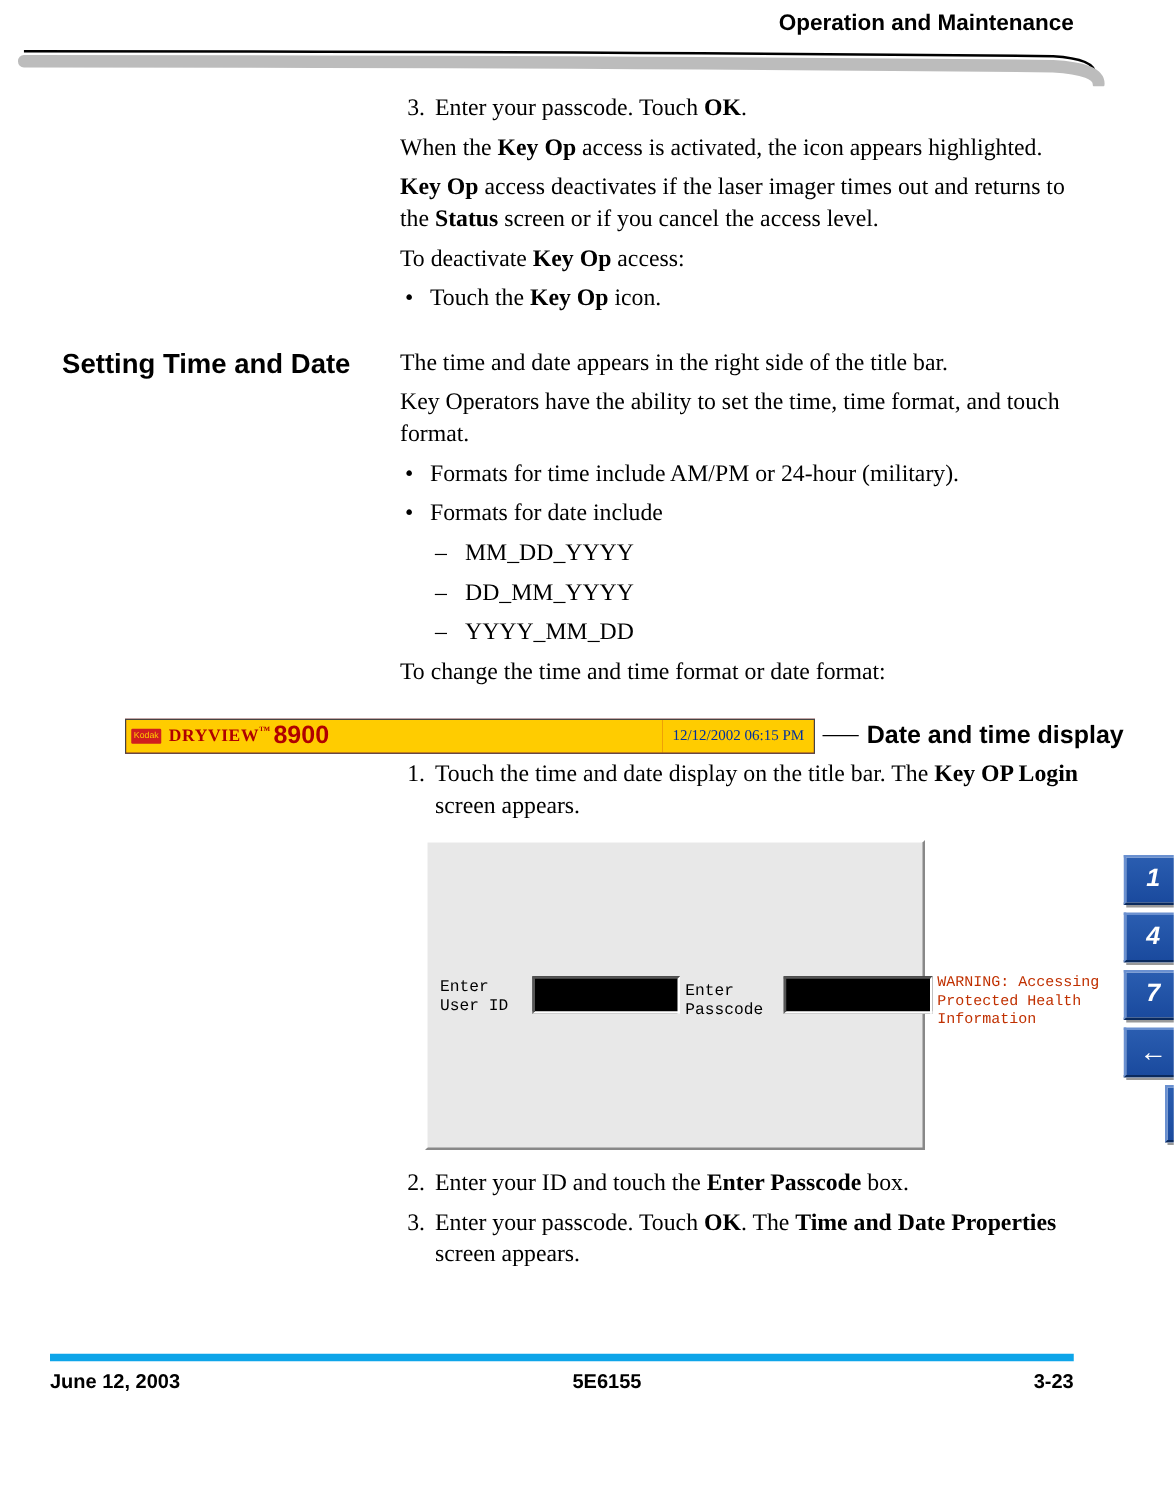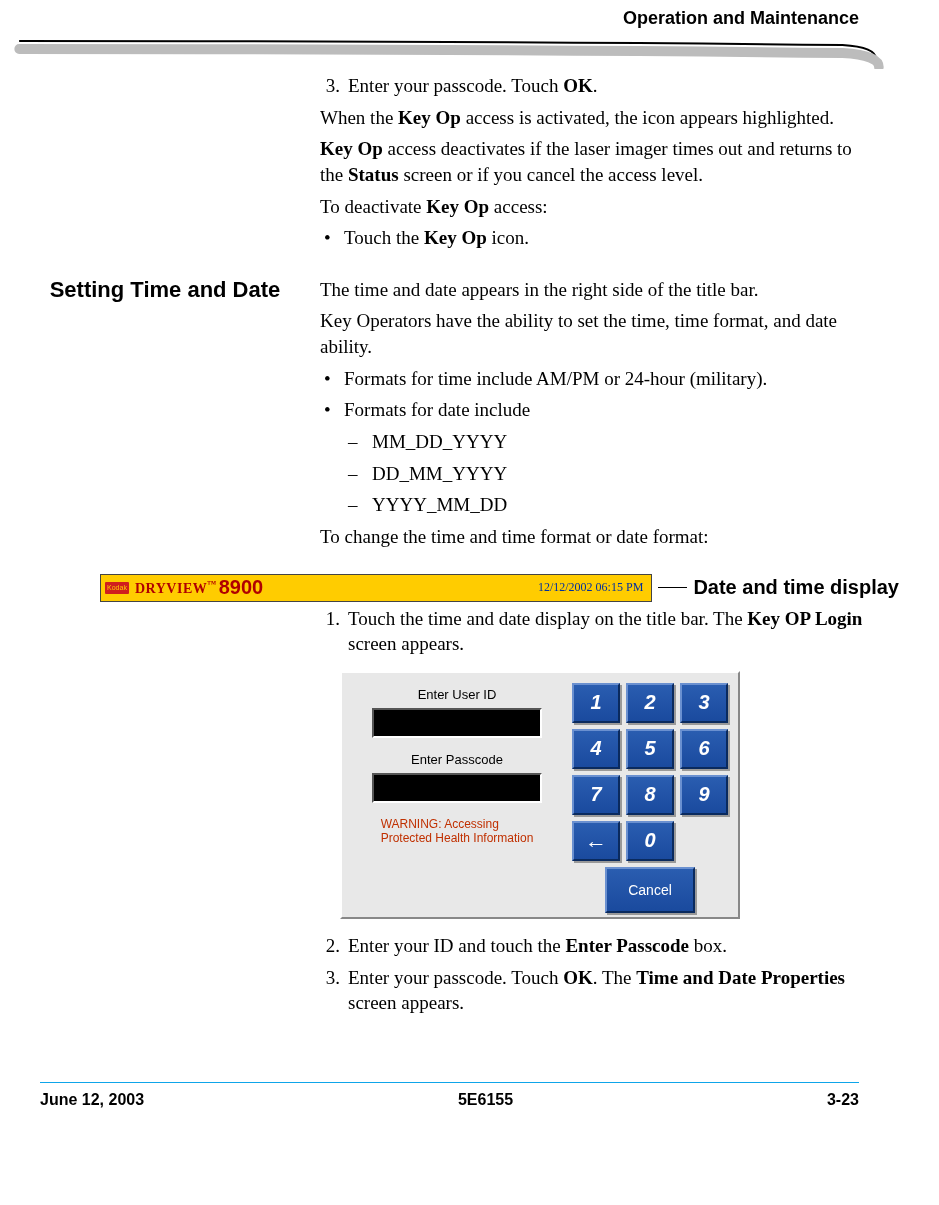--- a/index.html
+++ b/index.html
@@ -28,29 +28,29 @@
   .tb-yellow { background: #ffcc00; flex: 1; display: flex; align-items: center; padding-left: 4px; }
   .tb-logo { width: 24px; height: 12px; background: #d01e1e; border-radius: 1px; margin-right: 6px; font-size: 7px; color: #ffcc00; display:flex; align-items:center; justify-content:center; }
   .tb-brand { font-family: 'Times New Roman', serif; font-weight: bold; color: #b00000; font-size: 14px; letter-spacing: 0.5px; font-variant: small-caps; }
   .tb-brand sup { font-size: 9px; }
   .tb-model { color: #b00000; font-weight: bold; font-size: 20px; margin-left: 2px;}
   .tb-datetime { background: #ffcc00; color: #0030a0; font-size: 12px; font-weight: normal; font-family: Liberation Serif, serif; display:flex; align-items:center; padding: 0 8px; }
   .tb-line { width: 30px; height: 1px; border-top: 1px solid #000; margin: 0 6px; }
   .tb-callout { font-family: Verdana, Arial, sans-serif; font-weight: bold; font-size: 20px; white-space: nowrap; }
   .login-fig { margin: 14px 0 14px 0; display:flex; justify-content:flex-start; padding-left: 20px; }
   .login-panel { width: 400px; background: #e8e8e8; border: 2px solid #888; border-top-color:#fff; border-left-color:#fff; padding: 10px; display:flex; font-family: Arial, sans-serif; }
-  .login-left { flex: 1; display:flex; flex-direction:column; align-items:center; gap:4px; }
+  .login-left { flex: 1; display:flex; flex-direction:row; align-items:center; gap:4px;font-family:Liberation Mono, monospace; }
   .login-label { font-size: 13px; color:#000; margin-top:4px; margin-bottom:2px;}
   .login-input { width: 170px; height: 30px; background:#000; border:2px solid #888; border-top-color:#555; border-left-color:#555; border-right-color:#fff; border-bottom-color:#fff; }
   .login-warn { color:#c03000; font-size:12px; text-align:left; margin-top:10px; line-height:1.2; }
   .keypad { display:grid; grid-template-columns: repeat(3, 48px); grid-auto-rows: 40px; gap:6px; margin-left:10px; }
   .key { background: linear-gradient(#2a5db0,#1a4a9e); border:2px solid #0a2a5e; border-top-color:#6a90d0; border-left-color:#6a90d0; color:#fff; font-size:20px; font-weight:bold; display:flex; align-items:center; justify-content:center; font-style:italic; box-shadow: 2px 2px 0 #999; }
   .key-cancel { grid-column: 1 / span 3; font-size:14px; font-style:normal; font-weight:normal; height:46px; width:90px; margin:0 auto; }
   .key-arrow { font-style: normal; font-size:22px; }
-  .footer { border-top: 1px solid #0ea5e9; margin: 60px 40px 0 40px; padding-top:8px; display:flex; justify-content:space-between; font-family: Verdana, Arial, sans-serif; font-weight:bold; font-size:16px; }
+  .footer { border-top: 6px solid #0ea5e9; margin: 60px 40px 0 40px; padding-top:8px; display:flex; justify-content:space-between; font-family: Verdana, Arial, sans-serif; font-weight:bold; font-size:16px; }
   .block { margin-bottom: 4px; }
   .gap-top { margin-top: 20px; }
 </style>
 </head>
 <body>
 
 <div class="page">
   <div class="running-head">Operation and Maintenance</div>
 
   <svg class="swoosh" viewBox="0 0 939 40" preserveAspectRatio="none">
@@ -77,21 +77,21 @@
       </ul>
     </div>
   </div>
 
   <div class="content gap-top">
     <div class="left-col">
       <div class="section-heading">Setting Time and Date</div>
     </div>
     <div class="right-col body-text">
       <p class="block">The time and date appears in the right side of the title bar.</p>
-      <p class="block">Key Operators have the ability to set the time, time format, and date ability.</p>
+      <p class="block">Key Operators have the ability to set the time, time format, and touch format.</p>
       <ul class="bullet block">
         <li>
             <span>Formats for time include AM/PM or 24-hour (military).</span>
           </li>
         <li>
             <span>Formats for date include</span>
           </li>
       </ul>
       <ul class="dash block">
         <li>

